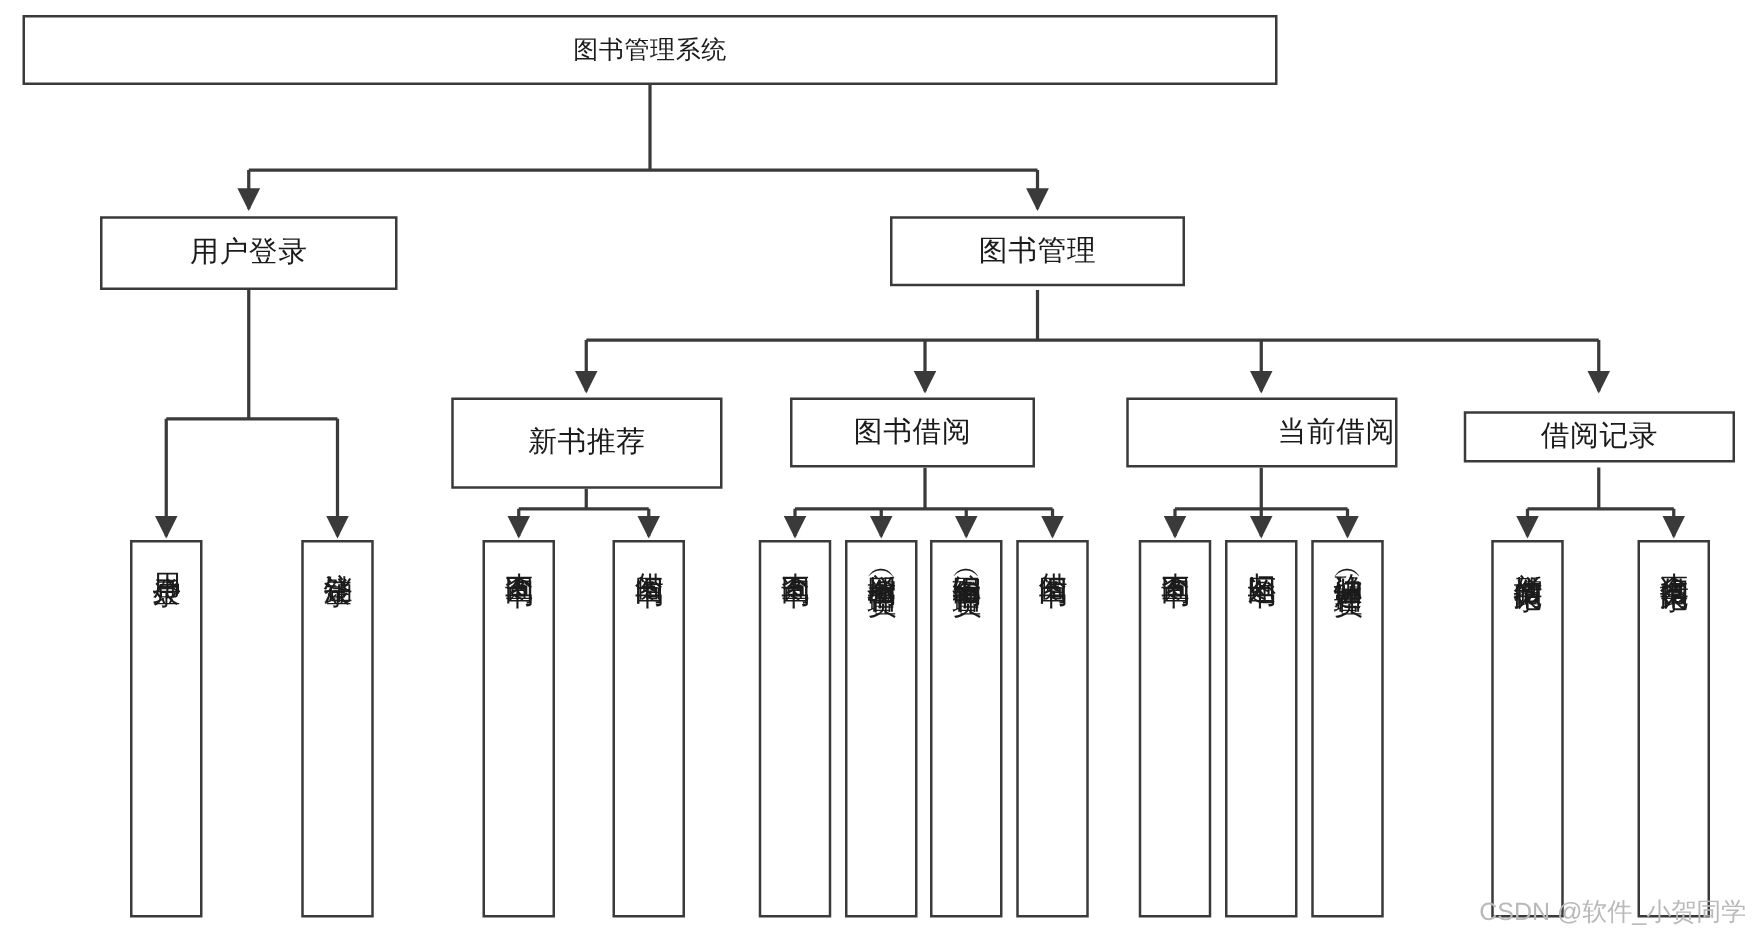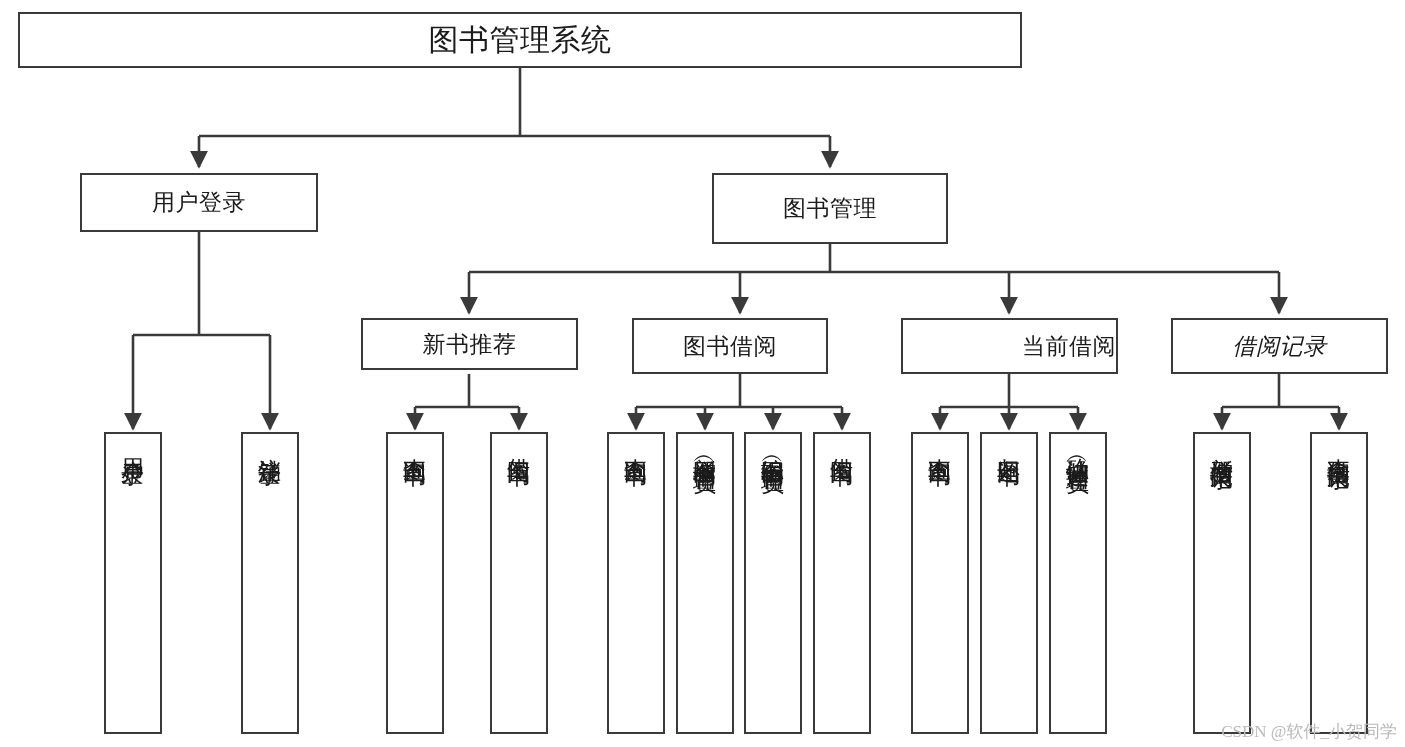--- a/index.html
+++ b/index.html
@@ -42,46 +42,46 @@
     text-align: center;
     line-height: 1.26;
     letter-spacing: 0.5px;
     white-space: nowrap;
   }
   
   .node.horiz .node-label {
     font-size: 23px;
   }
   .node.root .node-label {
-    font-size: 30px;
+    font-size: 20px;
   }
   
   .node.vert {
     align-items: flex-start;
     justify-content: center;
     padding-top: 6px;
   }
   .node.vert .node-label {
     writing-mode: vertical-rl;
     text-orientation: upright;
     font-size: 23px;
     line-height: 1.05;
     letter-spacing: 2px;
     white-space: normal;
     max-height: 285px;
   }
   .watermark {
     position: absolute;
     right: 8px;
     bottom: 4px;
-    font-size: 17px;
+    font-size: 20px;
     color: #b9b9b9;
     z-index: 5;
     white-space: nowrap;
-    font-family: Liberation Serif, serif;
+    font-family: Liberation Sans, sans-serif;
   }
 </style>
 </head>
 <body>
 
 <div id="canvas">
 
   <svg id="wires" viewBox="0 0 1405 747" xmlns="http://www.w3.org/2000/svg">
     <defs>
       <marker id="arrow" viewBox="0 0 10 10" refX="9" refY="5" markerWidth="7" markerHeight="7" orient="auto-start-reverse">
@@ -134,34 +134,34 @@
     </g>
   </svg>
 
   <div class="node horiz root" style="left:18px; top:12px; width:1004px; height:56px;">
     <span class="node-label">图书管理系统</span>
   </div>
 
   <div class="node horiz" style="left:80px; top:173px; width:238px; height:59px;">
     <span class="node-label">用户登录</span>
   </div>
-  <div class="node horiz" style="left:712px; top:173px; width:236px; height:71px;">
+  <div class="node horiz" style="left:712px; top:173px; width:236px; height:56px;">
     <span class="node-label">图书管理</span>
   </div>
 
-  <div class="node horiz" style="left:361px; top:318px; width:217px; height:52px;">
+  <div class="node horiz" style="left:361px; top:318px; width:217px; height:73px;">
     <span class="node-label">新书推荐</span>
   </div>
   <div class="node horiz" style="left:632px; top:318px; width:196px; height:56px;">
     <span class="node-label">图书借阅</span>
   </div>
   <div class="node horiz" style="left:901px; top:318px; width:217px; height:56px;justify-content:flex-end;">
     <span class="node-label">当前借阅</span>
   </div>
-  <div class="node horiz" style="left:1171px; top:318px; width:217px; height:56px;font-style:italic;">
+  <div class="node horiz" style="left:1171px; top:329px; width:217px; height:41px;">
     <span class="node-label">借阅记录</span>
   </div>
 
   <div class="node vert" style="left:104px; top:432px; width:58px; height:302px;">
     <span class="node-label">用户登录</span>
   </div>
   <div class="node vert" style="left:241px; top:432px; width:58px; height:302px;">
     <span class="node-label">注销登录</span>
   </div>
 

